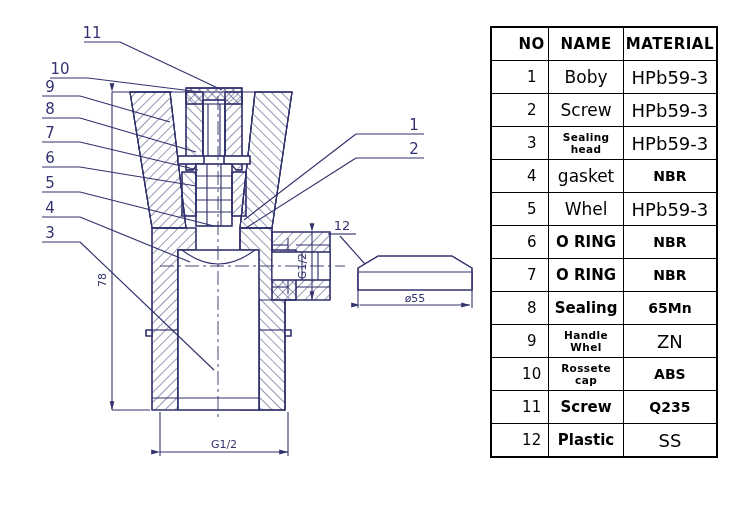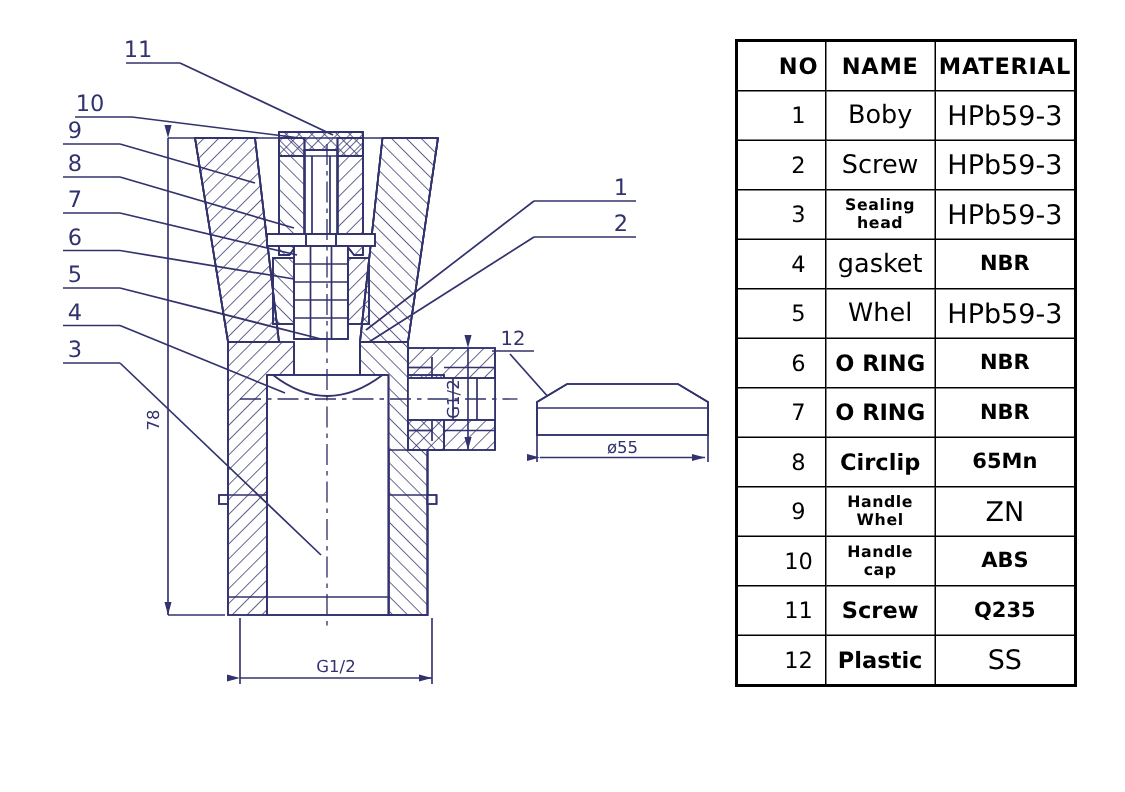--- a/index.html
+++ b/index.html
@@ -306,31 +306,31 @@
       <td class="c-name n-mid">O RING</td>
       <td class="c-mat m-small">NBR</td>
     </tr>
     <tr>
       <td class="c-no">7</td>
       <td class="c-name n-mid">O RING</td>
       <td class="c-mat m-small">NBR</td>
     </tr>
     <tr>
       <td class="c-no">8</td>
-      <td class="c-name n-mid">Circlip</td>
+      <td class="c-name n-mid">Sealing</td>
       <td class="c-mat m-small">65Mn</td>
     </tr>
     <tr>
       <td class="c-no">9</td>
       <td class="c-name n-small">Handle Whel</td>
       <td class="c-mat m-big">ZN</td>
     </tr>
     <tr>
       <td class="c-no">10</td>
-      <td class="c-name n-small blue">Handle cap</td>
+      <td class="c-name n-small blue">Rossete cap</td>
       <td class="c-mat m-small">ABS</td>
     </tr>
     <tr>
       <td class="c-no">11</td>
       <td class="c-name n-mid blue">Screw</td>
       <td class="c-mat m-small">Q235</td>
     </tr>
     <tr>
       <td class="c-no">12</td>
       <td class="c-name n-mid blue">Plastic</td>

